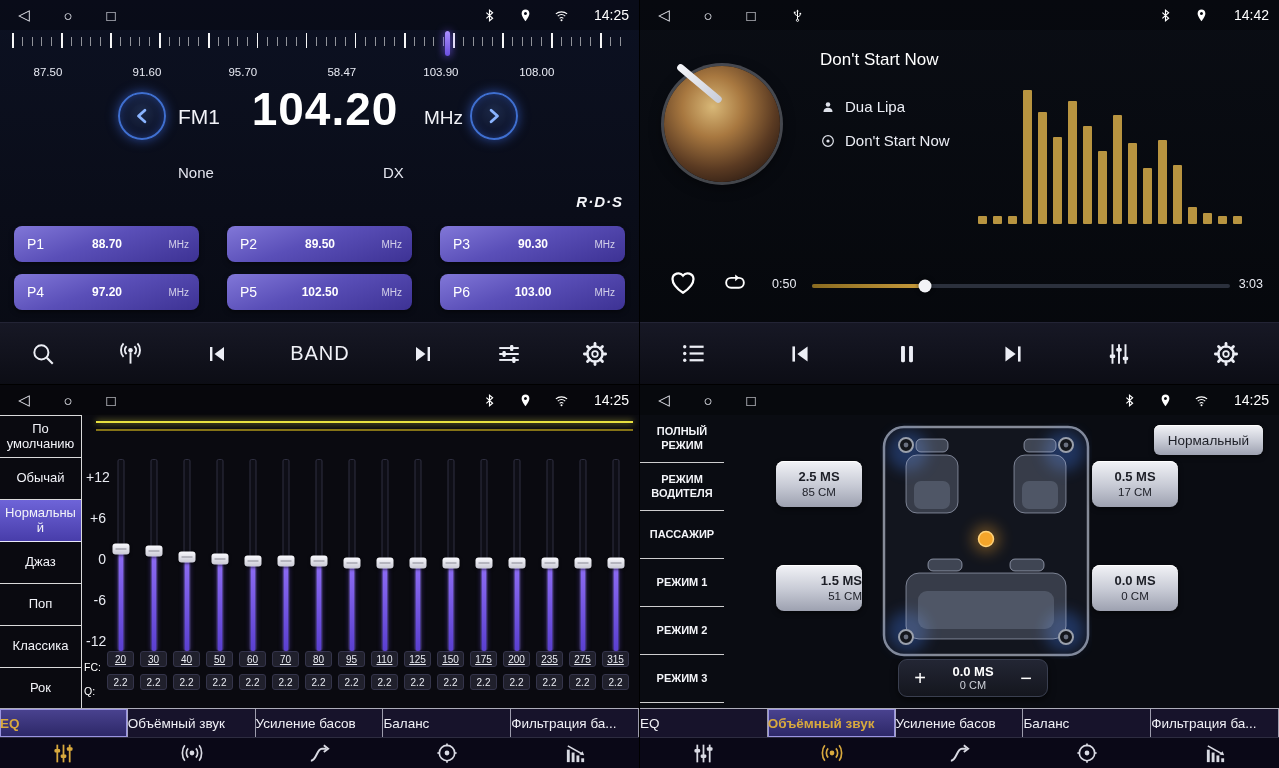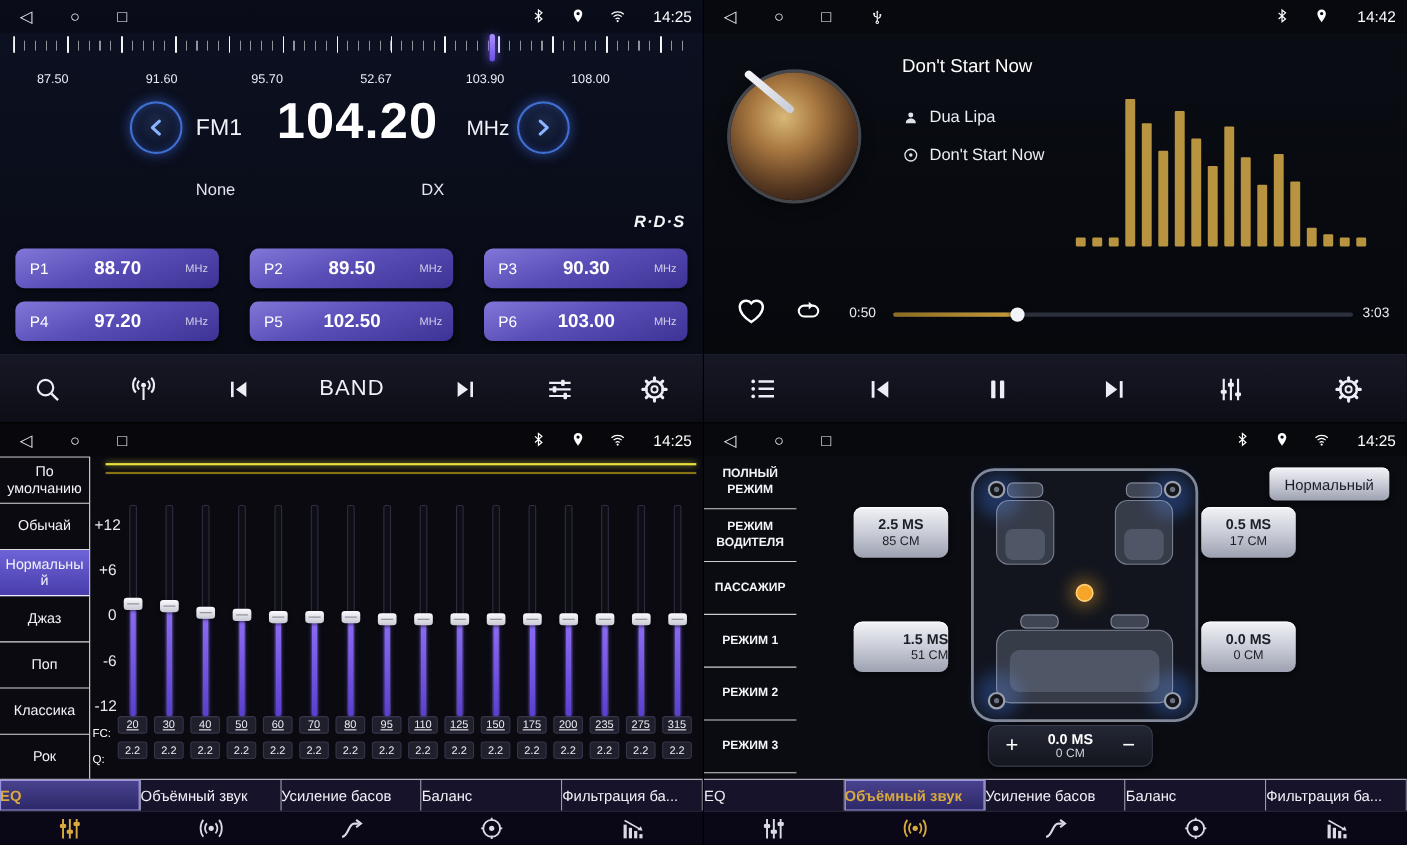--- a/index.html
+++ b/index.html
@@ -9,21 +9,21 @@
   .quad { position:absolute; overflow:hidden; }
   #q1 { left:0; top:0; width:639px; height:384px; background:linear-gradient(180deg,#0c1122 0%,#0a0d19 55%,#080a12 100%); }
   #q2 { left:639px; top:0; width:640px; height:384px; background:linear-gradient(180deg,#0a0d14,#05070b); border-left:1px solid #000; }
   #q3 { left:0; top:384px; width:639px; height:384px; background:#0a0a10; border-top:1px solid #000; }
   #q4 { left:639px; top:384px; width:640px; height:384px; background:#0a0c12; border-top:1px solid #000; border-left:1px solid #000; }
 
   
   .statusbar { position:absolute; left:0; right:0; top:0; height:30px; display:flex; align-items:center; justify-content:space-between; padding:0 10px; z-index:6; background:rgba(0,0,0,0.25); }
   .nav-left { display:flex; align-items:center; gap:34px; padding-left:8px; }
   .navicon { font-size:15px; color:#eceef5; cursor:default; }
-  .nav-right { display:flex; align-items:flex-start; gap:21px; }
+  .nav-right { display:flex; align-items:flex-end; gap:21px; }
   .s-ic { width:15px; height:15px; color:#fff; }
   .s-time { font-size:14px; color:#fff; margin-left:4px; }
   .ic { display:block; }
 
   
   .f-scale { position:absolute; left:0; right:0; top:30px; height:52px; }
   .ruler-major { position:absolute; left:12px; right:12px; top:3px; height:15px;
     background:repeating-linear-gradient(90deg, rgba(255,255,255,0.95) 0 1.5px, transparent 1.5px 49px); }
   .ruler-minor { position:absolute; left:12px; right:12px; top:7px; height:9px;
     background:repeating-linear-gradient(90deg, rgba(255,255,255,0.55) 0 1px, transparent 1px 9.8px); }
@@ -39,21 +39,21 @@
   .q1-freq   { position:absolute; left:238px; top:82px; width:174px; text-align:center; font-size:46px; font-weight:bold; letter-spacing:1px; }
   .q1-unit   { position:absolute; left:424px; top:107px; font-size:19px; color:#f2f3f8; }
   .q1-stereo { position:absolute; left:178px; top:164px; font-size:15px; color:#e4e6ef; }
   .q1-dx     { position:absolute; left:383px; top:164px; font-size:15px; color:#e4e6ef; }
   .q1-rds    { position:absolute; right:16px; top:193px; font-size:15px; font-weight:bold; font-style:italic; letter-spacing:1px; color:#f5f6fa; }
 
   .presets { position:absolute; left:14px; right:14px; top:226px; display:grid; grid-template-columns:repeat(3,1fr); gap:12px 28px; }
   .preset { height:36px; border:none; border-radius:8px; display:flex; align-items:center; padding:0 10px 0 13px; cursor:pointer;
     background:linear-gradient(160deg,#8177d8 0%,#5a4fb8 45%,#3d3294 100%); box-shadow:0 2px 5px rgba(0,0,0,0.5); color:#fff; }
   .p-id { font-size:14px; width:28px; text-align:left; }
-  .p-freq { flex:1; text-align:center; font-size:17px; font-weight:bold; }
+  .p-freq { flex:1; text-align:center; font-size:12px; font-weight:bold; }
   .p-unit { width:30px; text-align:right; font-size:10px; color:rgba(255,255,255,0.75); }
 
   .toolbar { position:absolute; left:0; right:0; bottom:0; height:62px; display:flex; align-items:center; justify-content:space-around;
     background:linear-gradient(180deg,#171825,#0c0d15); border-top:1px solid #232435; color:#eceef5; }
   .tb-btn { background:none; border:none; color:#eceef5; cursor:pointer; display:flex; align-items:center; justify-content:center; }
   .band-text { font-size:20px; letter-spacing:1px; color:#f0f1f7; }
 
   
   .p-art { position:absolute; left:24px; top:66px; width:116px; height:116px; border-radius:50%;
     background:radial-gradient(circle at 42% 35%, #d8b878 0%, #a87840 30%, #5a3a22 62%, #241610 88%);
@@ -318,21 +318,21 @@
     </header>
 
     <div class="f-scale">
       <div class="ruler-major"></div>
       <div class="ruler-minor"></div>
       <div class="scale-indicator" style="left: 70%;"></div>
       <div class="scale-labels">
         <span style="left:7.5%">87.50</span>
         <span style="left:23%">91.60</span>
         <span style="left:38%">95.70</span>
-        <span style="left:53.5%">52.67</span>
+        <span style="left:53.5%">58.47</span>
         <span style="left:69%">103.90</span>
         <span style="left:84%">108.00</span>
       </div>
     </div>
 
     <button class="round-btn" style="left:118px; top:92px;">
       <svg class="ic" width="28" height="28">
           <use href="#i-chevl"></use>
         </svg>
     </button>

